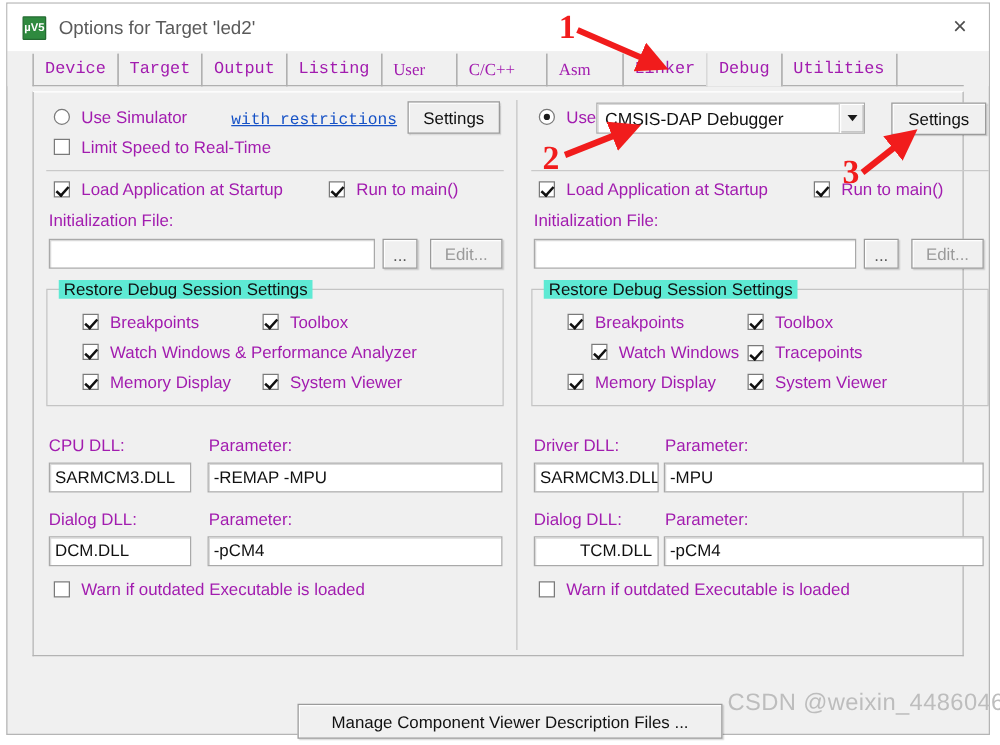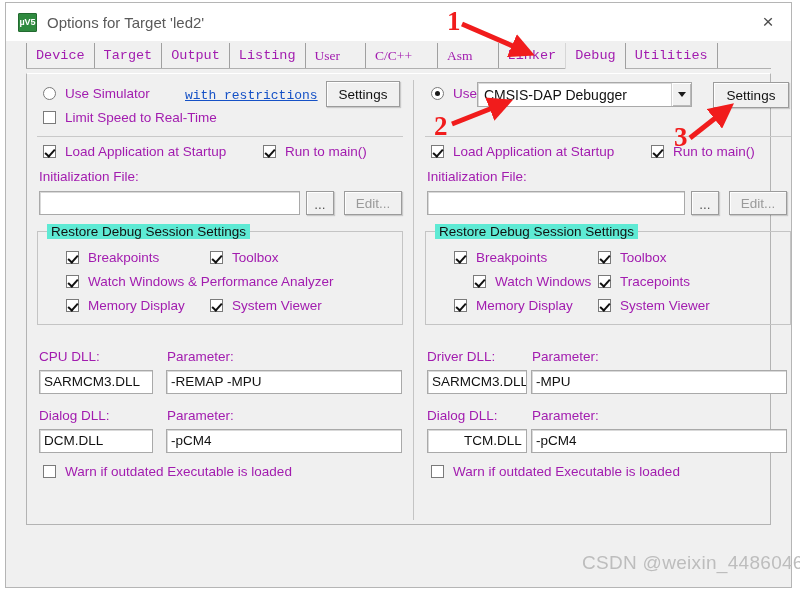--- a/index.html
+++ b/index.html
@@ -330,21 +330,21 @@
             <span class="lbl" style="margin-left:9px;">Breakpoints</span>
           </div>
           <div class="row" style="left:172px; top:18px;">
             <span class="cb on"></span>
             <span class="lbl" style="margin-left:9px;">Toolbox</span>
           </div>
           <div class="row" style="left:28px; top:42px;padding-left:19px;">
             <span class="cb on"></span>
             <span class="lbl" style="margin-left:9px;">Watch Windows</span>
           </div>
-          <div class="row" style="left:172px; top:42px;">
+          <div class="row" style="left:172px; top:42px;align-items:flex-end;">
             <span class="cb on"></span>
             <span class="lbl" style="margin-left:9px;">Tracepoints</span>
           </div>
           <div class="row" style="left:28px; top:66px;">
             <span class="cb on"></span>
             <span class="lbl" style="margin-left:9px;">Memory Display</span>
           </div>
           <div class="row" style="left:172px; top:66px;">
             <span class="cb on"></span>
             <span class="lbl" style="margin-left:9px;">System Viewer</span>
@@ -361,20 +361,21 @@
         <div class="txt" style="position:absolute; left:12px; top:355px; width:100px; height:24px;padding-left:36px;">TCM.DLL</div>
         <div class="txt" style="position:absolute; left:116px; top:355px; width:256px; height:24px;">-pCM4</div>
 
         <div class="row" style="left:16px; top:390px;">
           <span class="cb"></span>
           <span class="lbl" style="margin-left:9px;">Warn if outdated Executable is loaded</span>
         </div>
       </div>
     </div>
 
+    <div class="btn" id="mcvd-btn">Manage Component Viewer Description Files ...</div>
 
   </div>
 </div>
 
 <div id="watermark">CSDN @weixin_44860468</div>
 
 <div id="annots">
   <div class="annum" style="left:447px; top:8px;">1</div>
   <div class="annum" style="left:434px; top:113px;">2</div>
   <div class="annum" style="left:674px; top:124px;">3</div>

